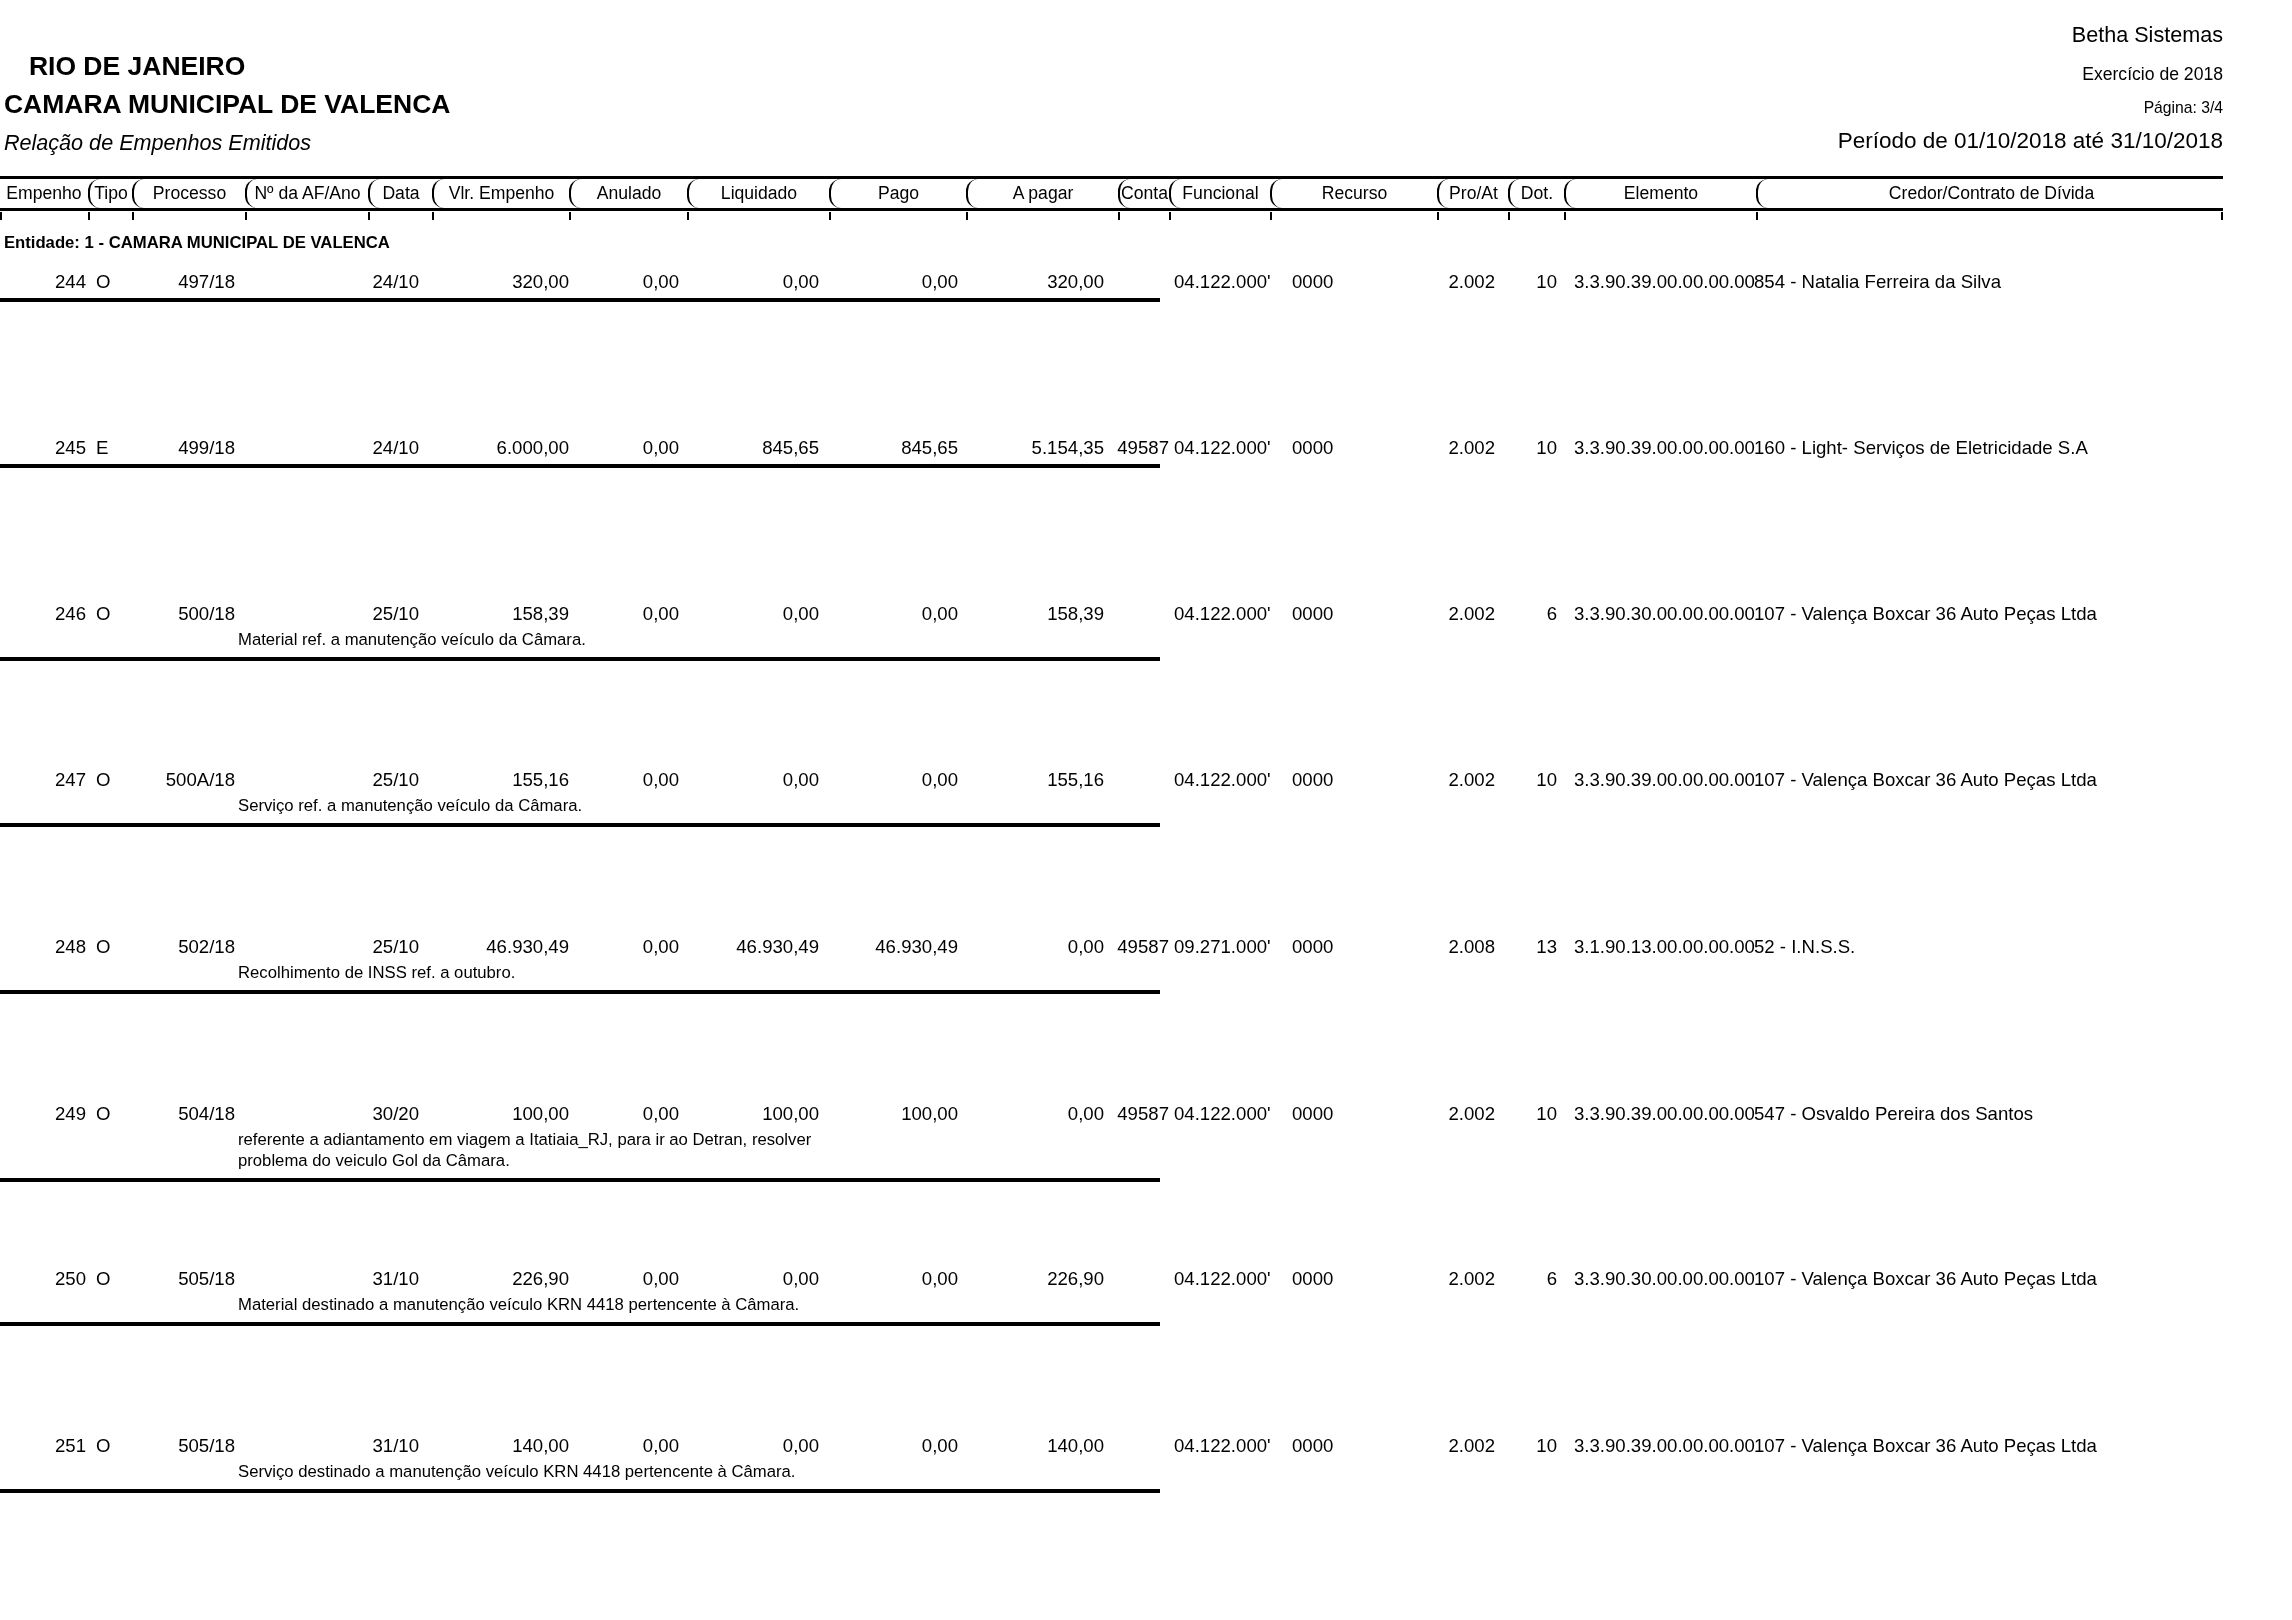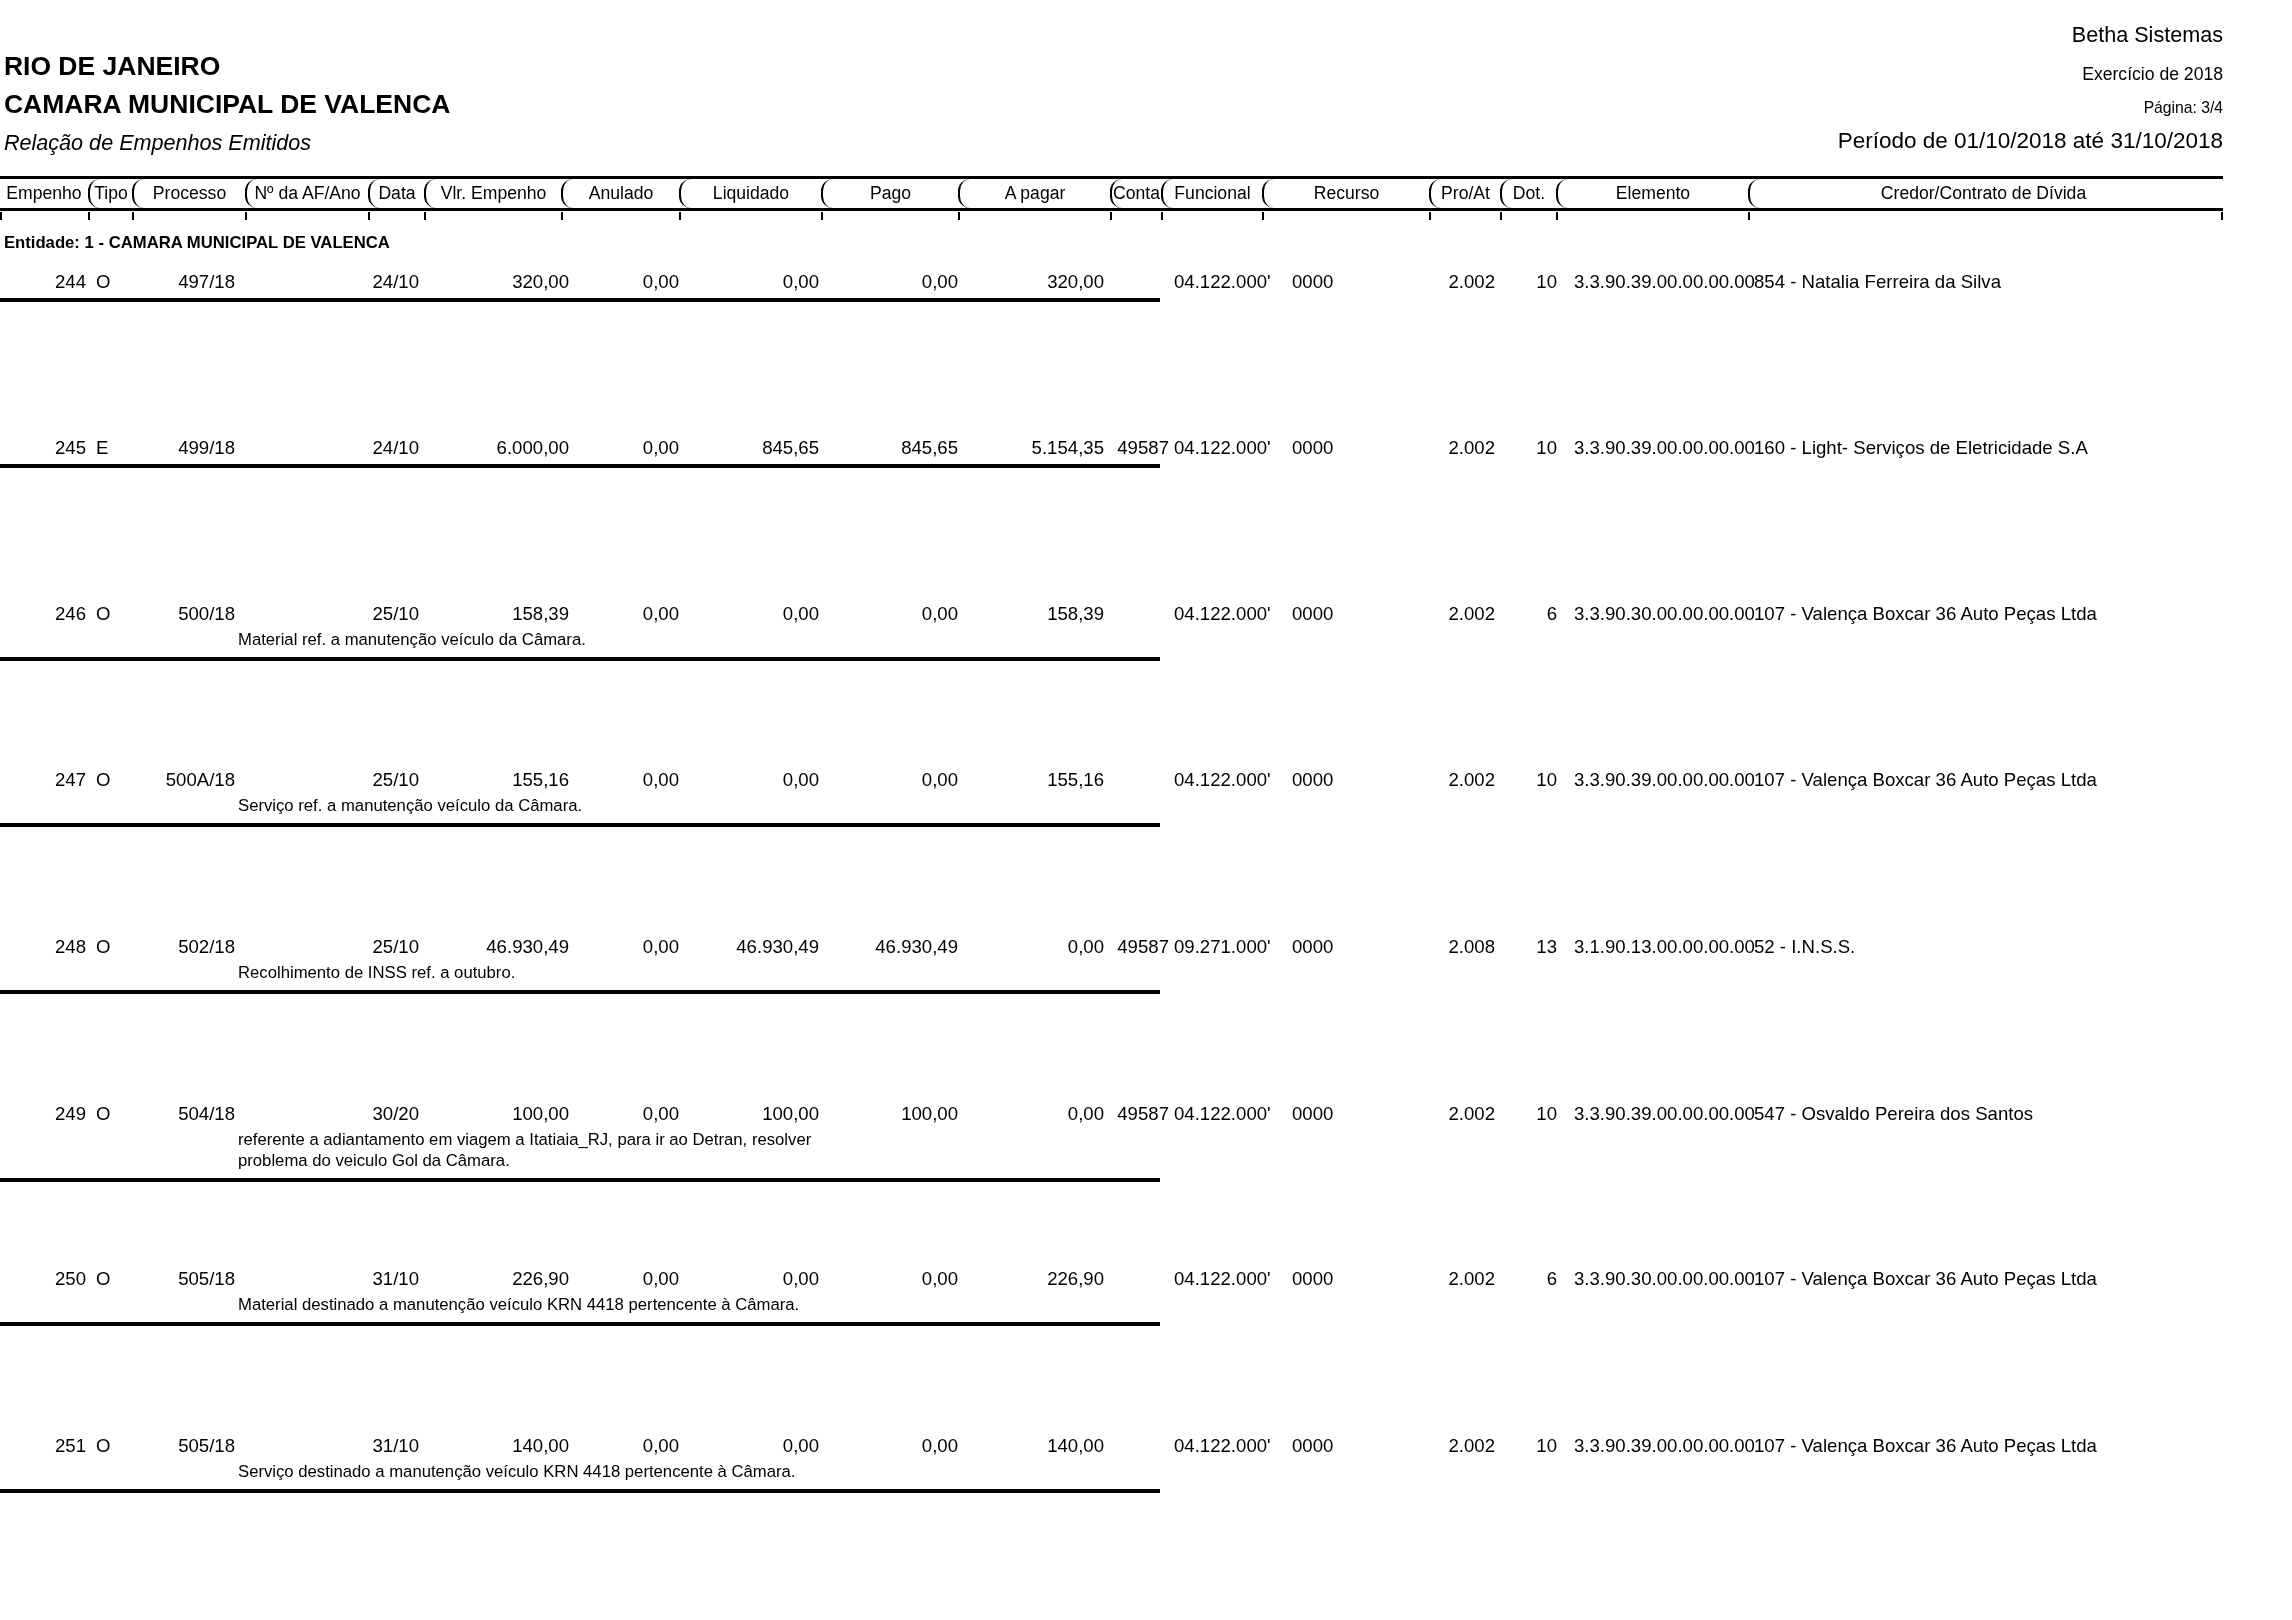--- a/index.html
+++ b/index.html
@@ -3,21 +3,21 @@
 <meta charset="utf-8">
 <style>
   html,body { margin:0; padding:0; background:#fff; }
   .page {
     position:relative; width:2293px; height:1620px; background:#ffffff;
     font-family:"Liberation Sans", sans-serif; color:#000; overflow:hidden;
   }
   
   .h-left { position:absolute; left:3.9px; white-space:nowrap; }
   .h-right { position:absolute; right:70px; text-align:right; white-space:nowrap; }
-  .h-state   { top:51px;  font-size:26.5px; font-weight:bold; }
+  .h-state   { top:51px;  font-size:26.5px; font-weight:bold;margin-left:25px; }
   .h-entity  { top:89px;  font-size:26.5px; font-weight:bold; }
   .h-title   { top:130px; font-size:21.6px;font-style:italic; }
   .h-vendor  { top:21.6px;  font-size:21.6px; }
   .h-exercise{ top:64px;  font-size:17.6px; }
   .h-page    { top:99px; font-size:15.7px; }
   .h-period  { top:128px; font-size:22.5px; }
   
   .thead {
     position:absolute; left:0; top:176px; width:2223px; height:35px;
     box-sizing:border-box; border-top:3.9px solid #000; border-bottom:3.9px solid #000;
@@ -27,21 +27,21 @@
     position:relative; box-sizing:border-box; flex:0 0 auto;
     display:flex; align-items:center; justify-content:center;
     font-size:17.6px; white-space:nowrap; overflow:visible;
   }
   .th + .th { border-left:2px solid #000;border-radius:12px; }
   .th + .th::after {
     content:""; position:absolute; left:-2px; bottom:-11.8px; width:2px; height:7.8px; background:#000;
   }
   .thead::before { content:""; position:absolute; left:0; bottom:-11.8px; width:2px; height:7.8px; background:#000; }
   .thead::after  { content:""; position:absolute; right:0; bottom:-11.8px; width:2px; height:7.8px; background:#000; }
-  .c0{width:88px}.c1{width:44px}.c2{width:113px}.c3{width:123px}.c4{width:56px}
+  .c0{width:88px}.c1{width:44px}.c2{width:113px}.c3{width:123px}.c4{width:64px}
   .c5{width:137px}.c6{width:118px}.c7{width:142px}.c8{width:137px}.c9{width:152px}
   .c10{width:51px}.c11{width:101px}.c12{width:167px}.c13{width:71px}.c14{width:56px}
   .c15{width:192px}.c16{width:469px}
   
   .entity-line { position:absolute; left:3.9px; top:233px; font-size:16.7px; font-weight:bold; white-space:nowrap; }
   
   #records { position:absolute; left:0; top:0; width:2293px; }
   .rec { position:absolute; left:0; width:2293px; }
   .vals { position:relative; height:21.6px; }
   .v { position:absolute; top:0; font-size:18.6px; white-space:nowrap; }

